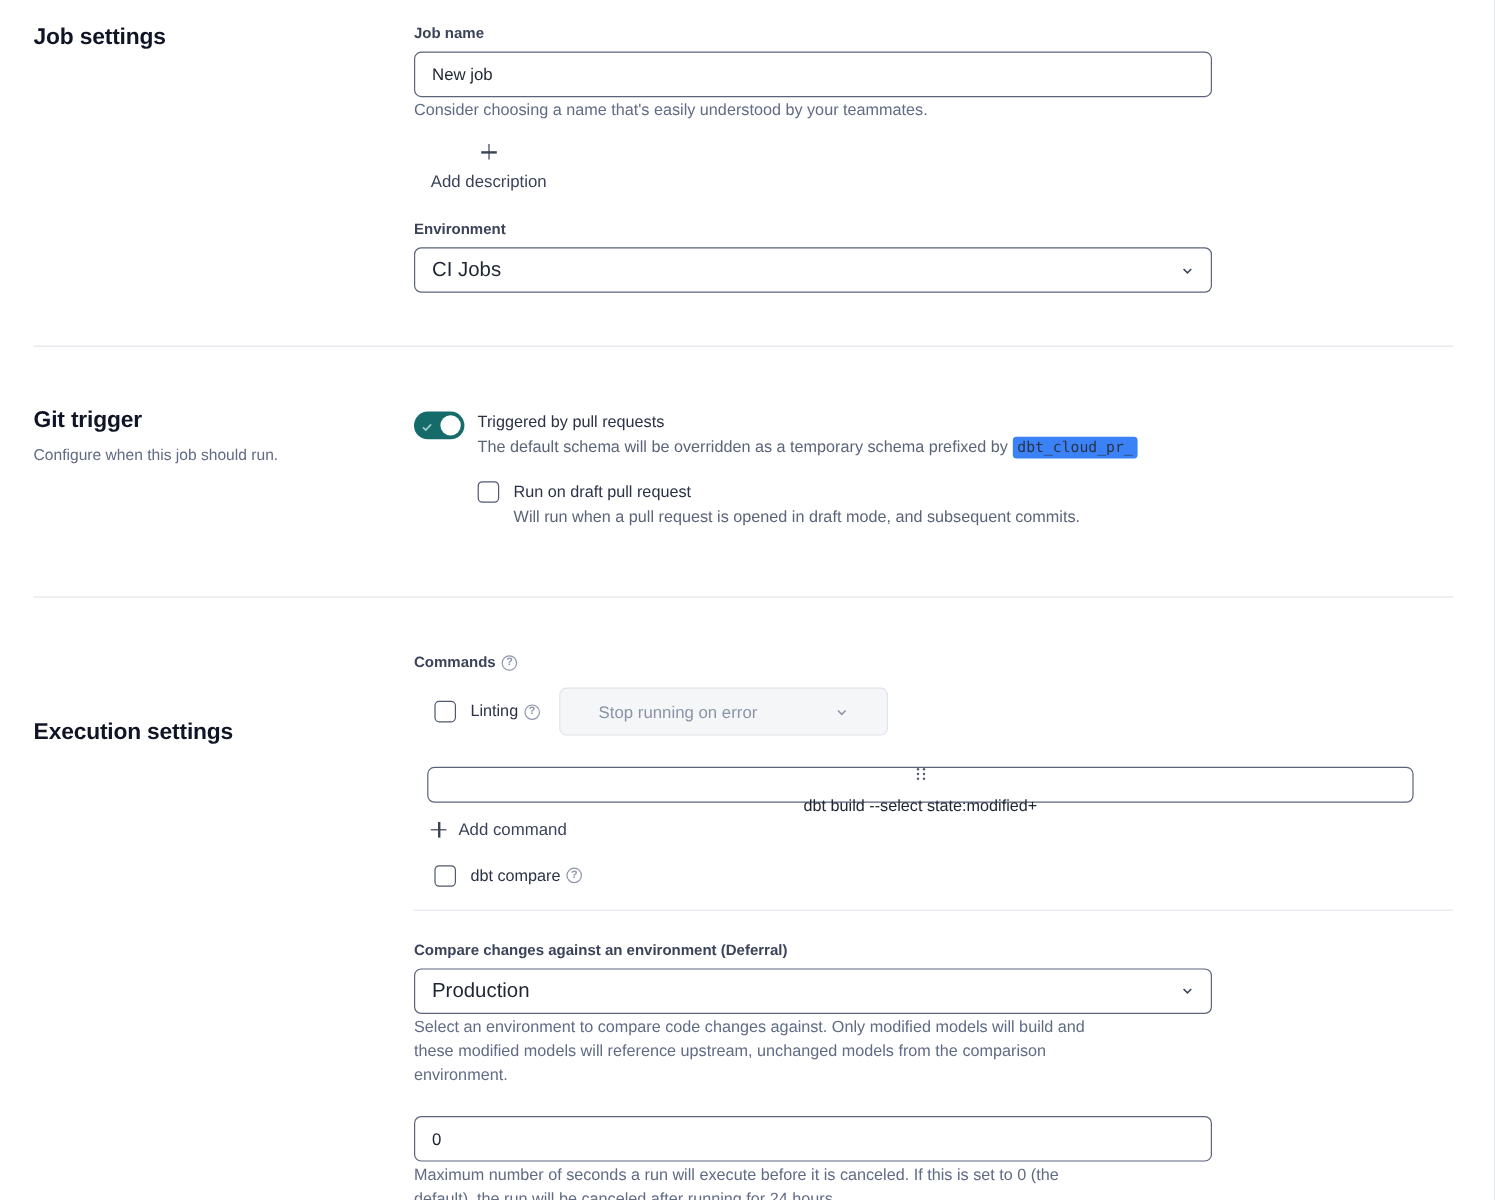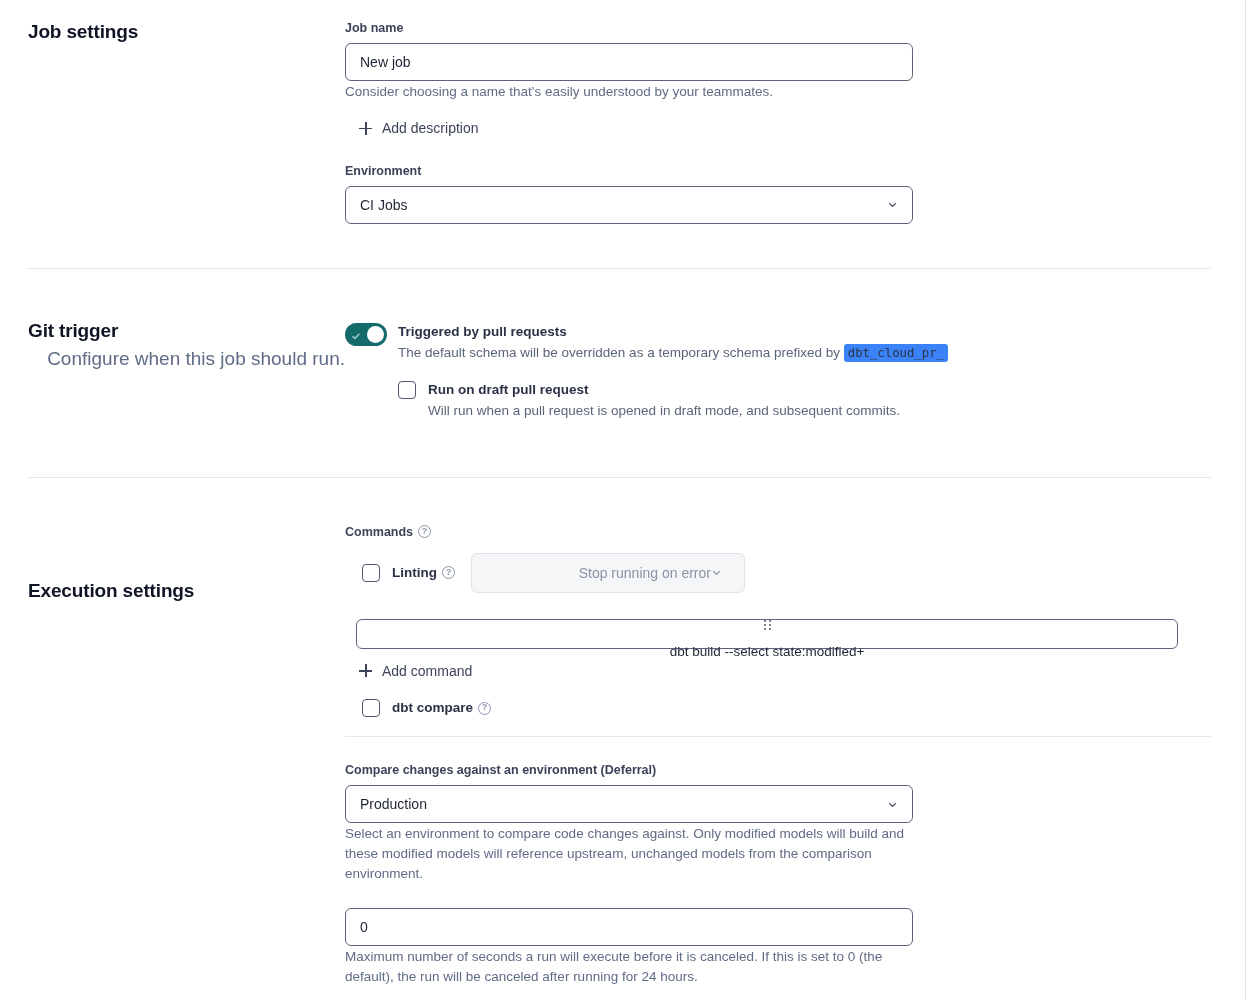--- a/index.html
+++ b/index.html
@@ -25,25 +25,24 @@
 
   .sec-title {
     font-size: 19px;
     font-weight: 700;
     letter-spacing: -0.15px;
     color: #101526;
     margin: 0;
     line-height: 24px;
   }
   .sec-sub {
-    font-size: 19px;
+    font-size: 13px;
     color: #606b85;
     margin: 7px 0 0 0;
     line-height: 18px;
-    text-align: right;
   }
 
   .divider {
     height: 1px;
     background: #e3e4ec;
     margin: 0 34px 0 28px;
   }
   .inner-divider {
     height: 1px;
     background: #e7e8ef;
@@ -91,25 +90,25 @@
   }
   .select-input {
     height: 38px;
     border: 1px solid #5b6478;
     border-radius: 6px;
     background: #fff;
     display: flex;
     align-items: center;
     justify-content: space-between;
     padding: 0 14px;
-    font-size: 14px;
+    font-size: 17px;
     color: #1f2533;
     margin-top: 7px;
   }
-  .w-576 { width: 568px; }
+  .w-576 { width: 665px; }
 
   .chev {
     width: 11px; height: 11px;
     flex: 0 0 auto;
     color: #3b4359;
   }
   .chev svg { display: block; }
 
   .hint {
     font-size: 13.5px;
@@ -175,21 +174,21 @@
     border: 1.6px solid #4f586e;
     border-radius: 4px;
     background: #fff;
     flex: 0 0 auto;
     cursor: pointer;
   }
 
   .row { display: flex; align-items: flex-start; }
   .bold-label {
     font-size: 13.5px;
-    font-weight: 700;
+    font-weight: 400;
     color: #2b3247;
     line-height: 18px;
   }
   .sub-desc {
     font-size: 13.5px;
     color: #5b6579;
     line-height: 20px;
     margin-top: 2px;
   }
   .code-chip {
@@ -204,22 +203,22 @@
 
   
   .select-disabled {
     width: 274px;
     height: 40px;
     border: 1px solid #e2e3ea;
     border-radius: 6px;
     background: #f5f6f8;
     display: flex;
     align-items: center;
-    justify-content: flex-end;
-    padding: 0 22px;
+    justify-content: space-between;
+    padding: 0 32px;
     font-size: 14px;
     color: #8b93a6;
   }
   .select-disabled .chev { color: #8b93a6; }
 
   
   .cmd-input {
     height: 30px;
     border: 1px solid #5b6478;
     border-radius: 6px;
@@ -260,21 +259,21 @@
     <div class="sec-right">
 
       <div>
         <div class="field-label">Job name</div>
         <div class="text-input w-576">
           <span placeholder="Job name">New job</span>
         </div>
         <div class="hint">Consider choosing a name that's easily understood by your teammates.</div>
       </div>
 
-      <button class="link-btn" style="margin-top:18px;margin-left:14px;">
+      <button class="link-btn" style="margin-top:18px;margin-left:14px;flex-direction:column;">
         <span class="plus"></span>
         <span>Add description</span>
       </button>
 
       <div style="margin-top:24px;">
         <div class="field-label">Environment</div>
         <div class="select-input w-576">
           <span>CI Jobs</span>
           <span class="chev">
             <svg viewBox="0 0 12 12" width="11" height="11" fill="none" stroke="currentColor" stroke-width="1.4">

